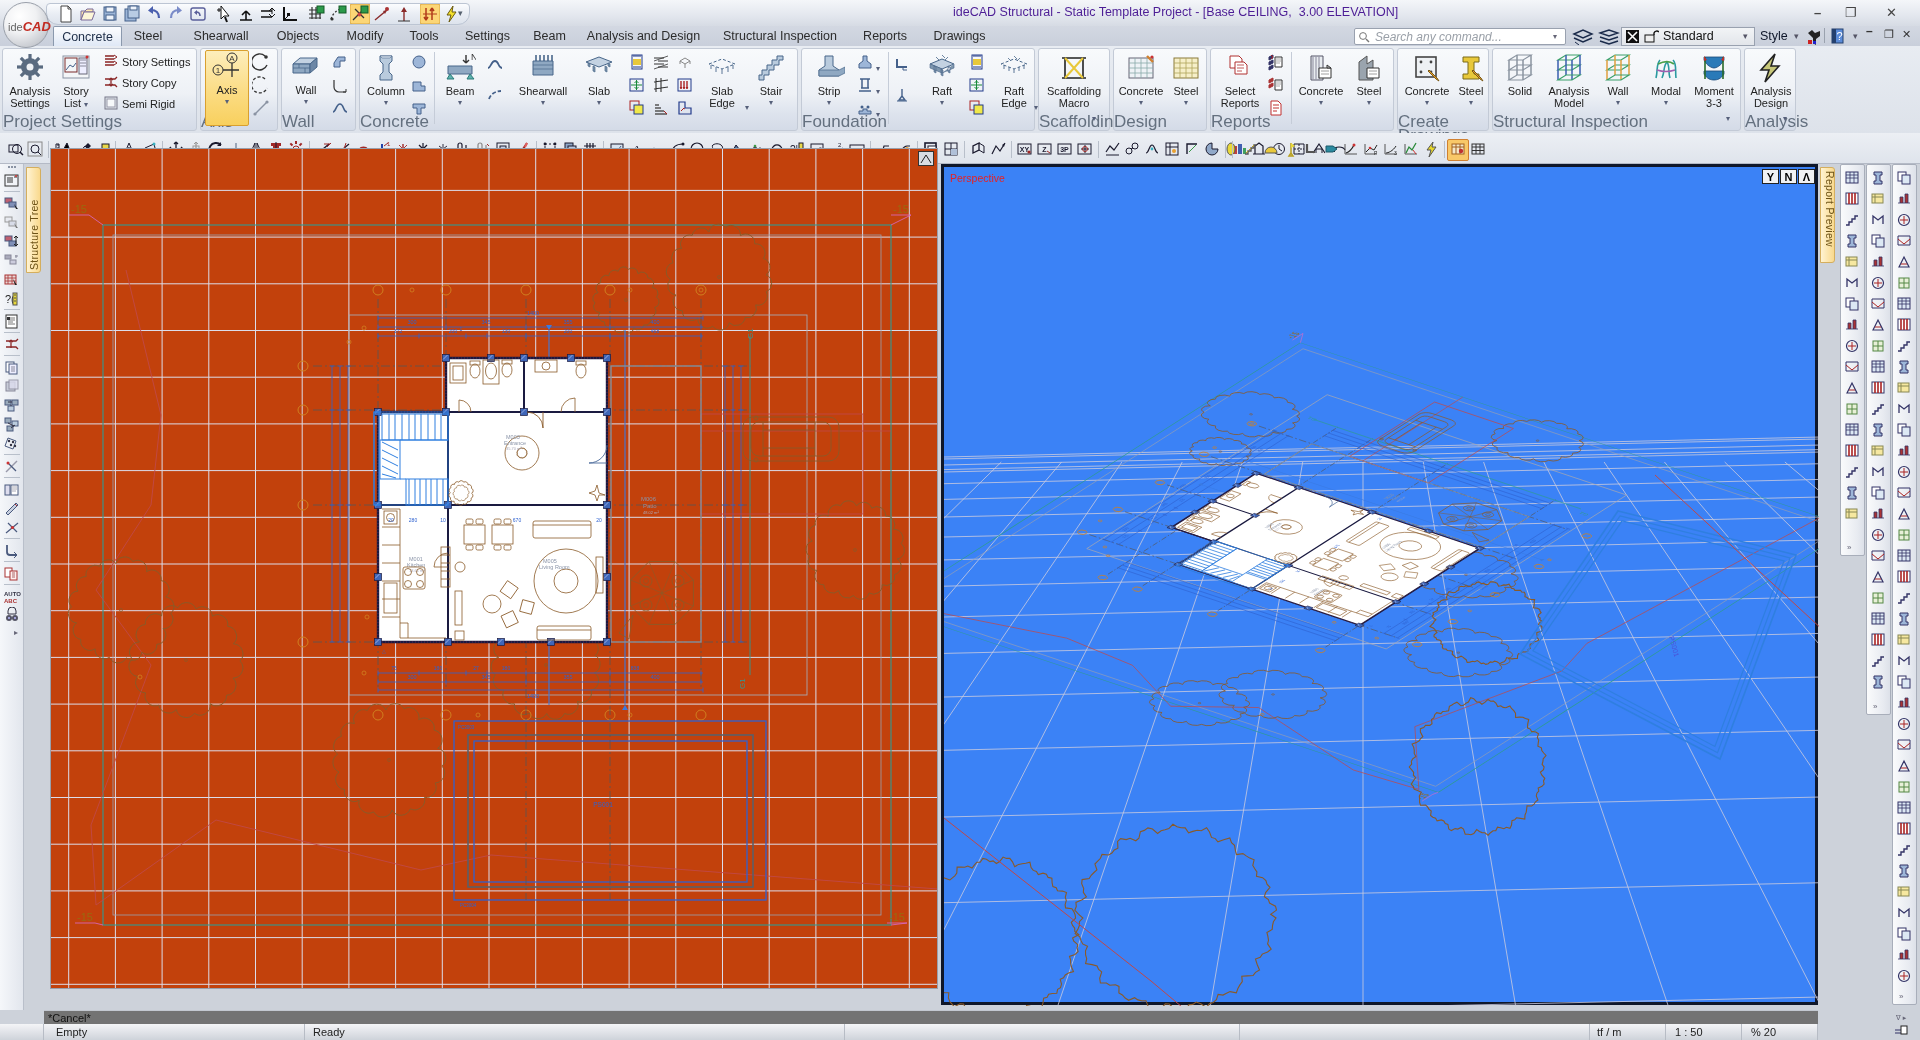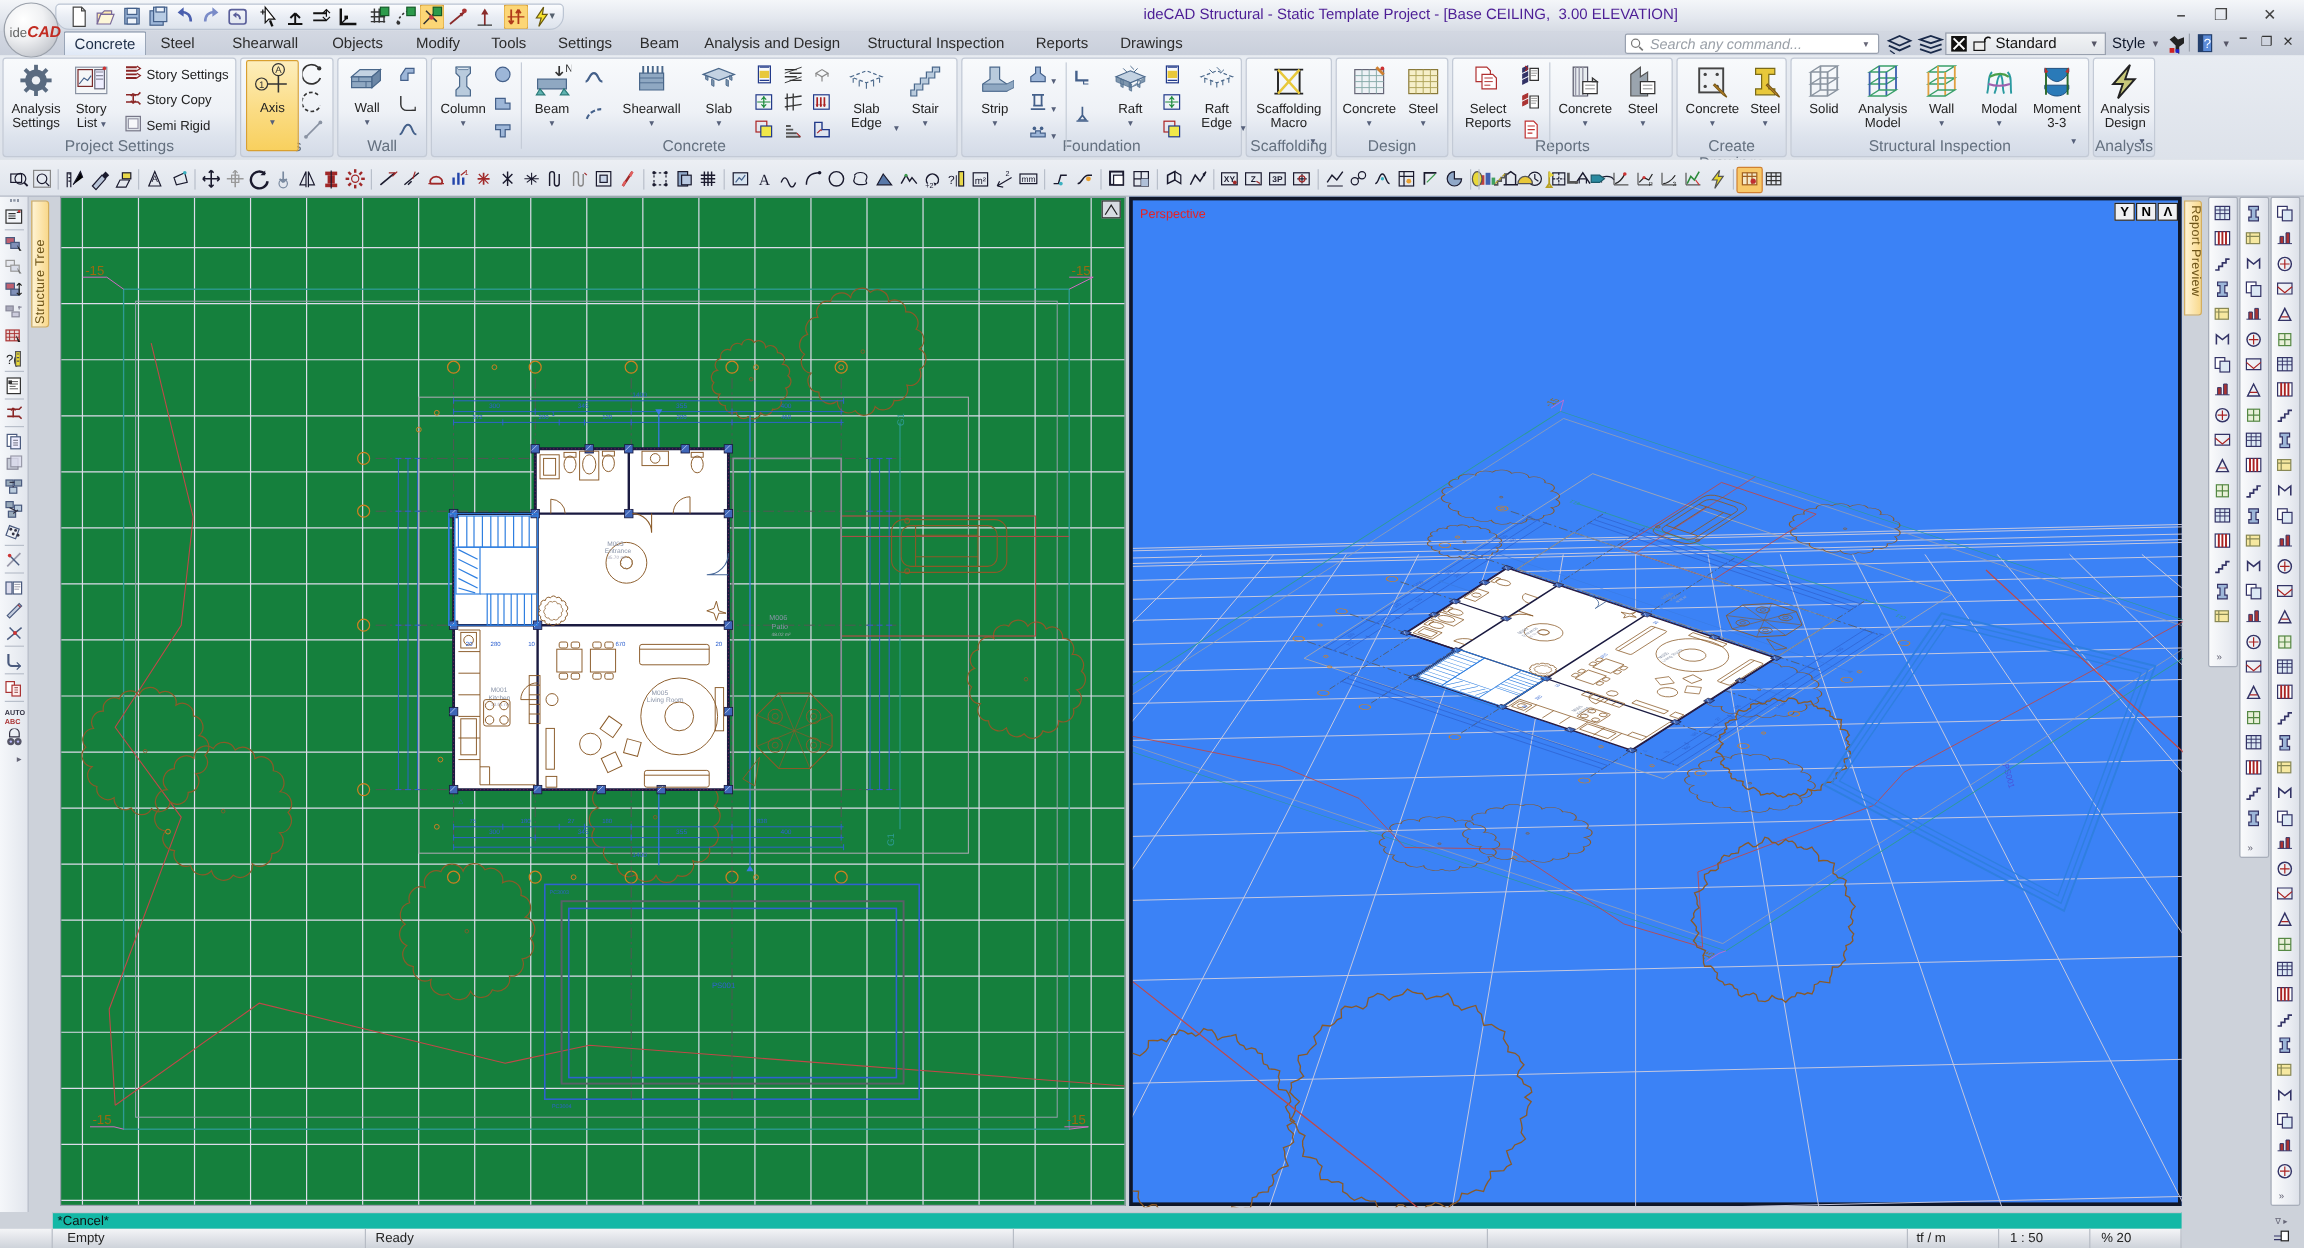--- a/index.html
+++ b/index.html
@@ -7,37 +7,37 @@
 #title{position:absolute;left:953px;top:5px;font-size:12.5px;color:#4c1d95}
 #qat{position:absolute;left:46px;top:3px;width:424px;height:22px;background:linear-gradient(#fbfcfe,#e9edf4 50%,#dde3ec);border:1px solid #bcc5d3;border-radius:4px 4px 12px 12px}
 #logo{position:absolute;left:3px;top:2px;width:46px;height:46px;border-radius:50%;background:radial-gradient(circle at 35% 30%,#ffffff 0%,#f0f1f3 40%,#c9ccd2 75%,#9ea2aa 100%);border:1px solid #9aa0aa;z-index:50}
 #logo span{position:absolute;left:4px;top:16px;font-size:11px;color:#666}
 #logo b{color:#c22b21;font-size:13px;font-style:italic}
 #tabsrow{position:absolute;left:0;top:26px;width:1920px;height:20px;background:linear-gradient(#d3d8e2,#c9cfdb)}
 .tab{position:absolute;top:26px;height:20px;font-size:12.5px;color:#2c2c2c;text-align:center;line-height:20px}
 .tabsel{background:linear-gradient(#fcfdff,#f0f4fa 45%,#dfe8f6);border:1px solid #8b99ad;border-bottom:none;border-radius:2px 2px 0 0;color:#1e2e48}
 #ribbon{position:absolute;left:0;top:46px;width:1920px;height:87px;background:linear-gradient(#e8ecf2,#dde2ea)}
 .grp{position:absolute;top:48px;height:83px;background:linear-gradient(#f8fafc,#eef1f6 55%,#dde3ed 80%,#d4dbe7);border:1px solid #c3cad6;border-radius:3px}
-.gcap{position:absolute;left:0;bottom:1px;width:100%;text-align:center;font-size:13px;color:#64707f;height:14px;line-height:14px}
+.gcap{position:absolute;left:0;bottom:1px;width:100%;text-align:left;font-size:17px;color:#64707f;height:14px;line-height:14px}
 .bigb{position:absolute;top:2px;text-align:center;font-size:11px;color:#222;line-height:12px}
 .bigb svg{display:block;margin:1px auto 1px auto}
 .smallb{position:absolute;font-size:11px;color:#222;white-space:nowrap}
 .smallb svg{display:inline-block;vertical-align:-3px;margin-right:3px}
 .dn{color:#56607a;font-size:8px}
 #toolrow{position:absolute;left:0;top:133px;width:1920px;height:31px;background:linear-gradient(#eceff4,#dfe4ec);border-bottom:1px solid #b4bac6}
 #leftstrip{position:absolute;left:0;top:164px;width:24px;height:846px;background:linear-gradient(90deg,#f5f7fa,#e2e6ed);border-right:1px solid #b9bfca}
 #stree{position:absolute;left:26px;top:167px;width:15px;height:106px;background:linear-gradient(90deg,#fff3d2,#f9d98d);border:1px solid #d4ae5e;border-radius:0 3px 3px 0}
 #stree span{position:absolute;left:1px;top:102px;transform:rotate(-90deg);transform-origin:0 0;font-size:10.5px;color:#6d5317;white-space:nowrap;letter-spacing:0.3px}
 #rtab{position:absolute;left:1820px;top:167px;width:15px;height:96px;background:linear-gradient(90deg,#fff3d2,#f9d98d);border:1px solid #d4ae5e;border-radius:0 3px 3px 0}
 #rtab span{position:absolute;left:1px;top:3px;transform:rotate(90deg);transform-origin:7px 7px;font-size:10.5px;color:#6d5317;white-space:nowrap;letter-spacing:0.3px}
 .vstrip{position:absolute;width:25px;background:linear-gradient(90deg,#fafbfc,#e8ebf1 70%,#dde1e9);border:1px solid #a8aeba;border-radius:2px}
-#cmdrow{position:absolute;left:44px;top:1010px;width:1774px;height:14px;background:#14b8a6;border-top:1px solid #c3c8d0;font-size:11px;color:#111;padding-left:4px;line-height:14px}
+#cmdrow{position:absolute;left:44px;top:1010px;width:1774px;height:14px;background:#737373;border-top:1px solid #c3c8d0;font-size:11px;color:#111;padding-left:4px;line-height:14px}
 #statusbar{position:absolute;left:0px;top:1024px;width:1818px;height:16px;background:linear-gradient(#f4f5f7,#e3e5ea 45%,#ced3da);font-size:11px;color:#222}
 .scell{position:absolute;top:1024px;height:16px;line-height:16px;border-right:1px solid #b7bcc5;font-size:11px;color:#222}
-#viewL{position:absolute;left:50px;top:164px;width:888px;height:841px;background:#15803d;border:1px solid #98a0ad}
+#viewL{position:absolute;left:50px;top:148px;width:888px;height:841px;background:#c2410c;border:1px solid #98a0ad}
 #viewR{position:absolute;left:941px;top:164px;width:877px;height:841px;background:#3b82f6;border:3px solid #0f172a}
 .wbtn{position:absolute;top:5px;color:#444;font-size:13px}
 svg{display:block}
 </style></head><body>
 
 <div id="titlebar"></div>
 <div id="title">ideCAD Structural - Static Template Project - [Base CEILING,&nbsp; 3.00 ELEVATION]</div>
 <div id="qat"></div>
 <div id="logo">
     <span>ide<b>CAD</b></span>

